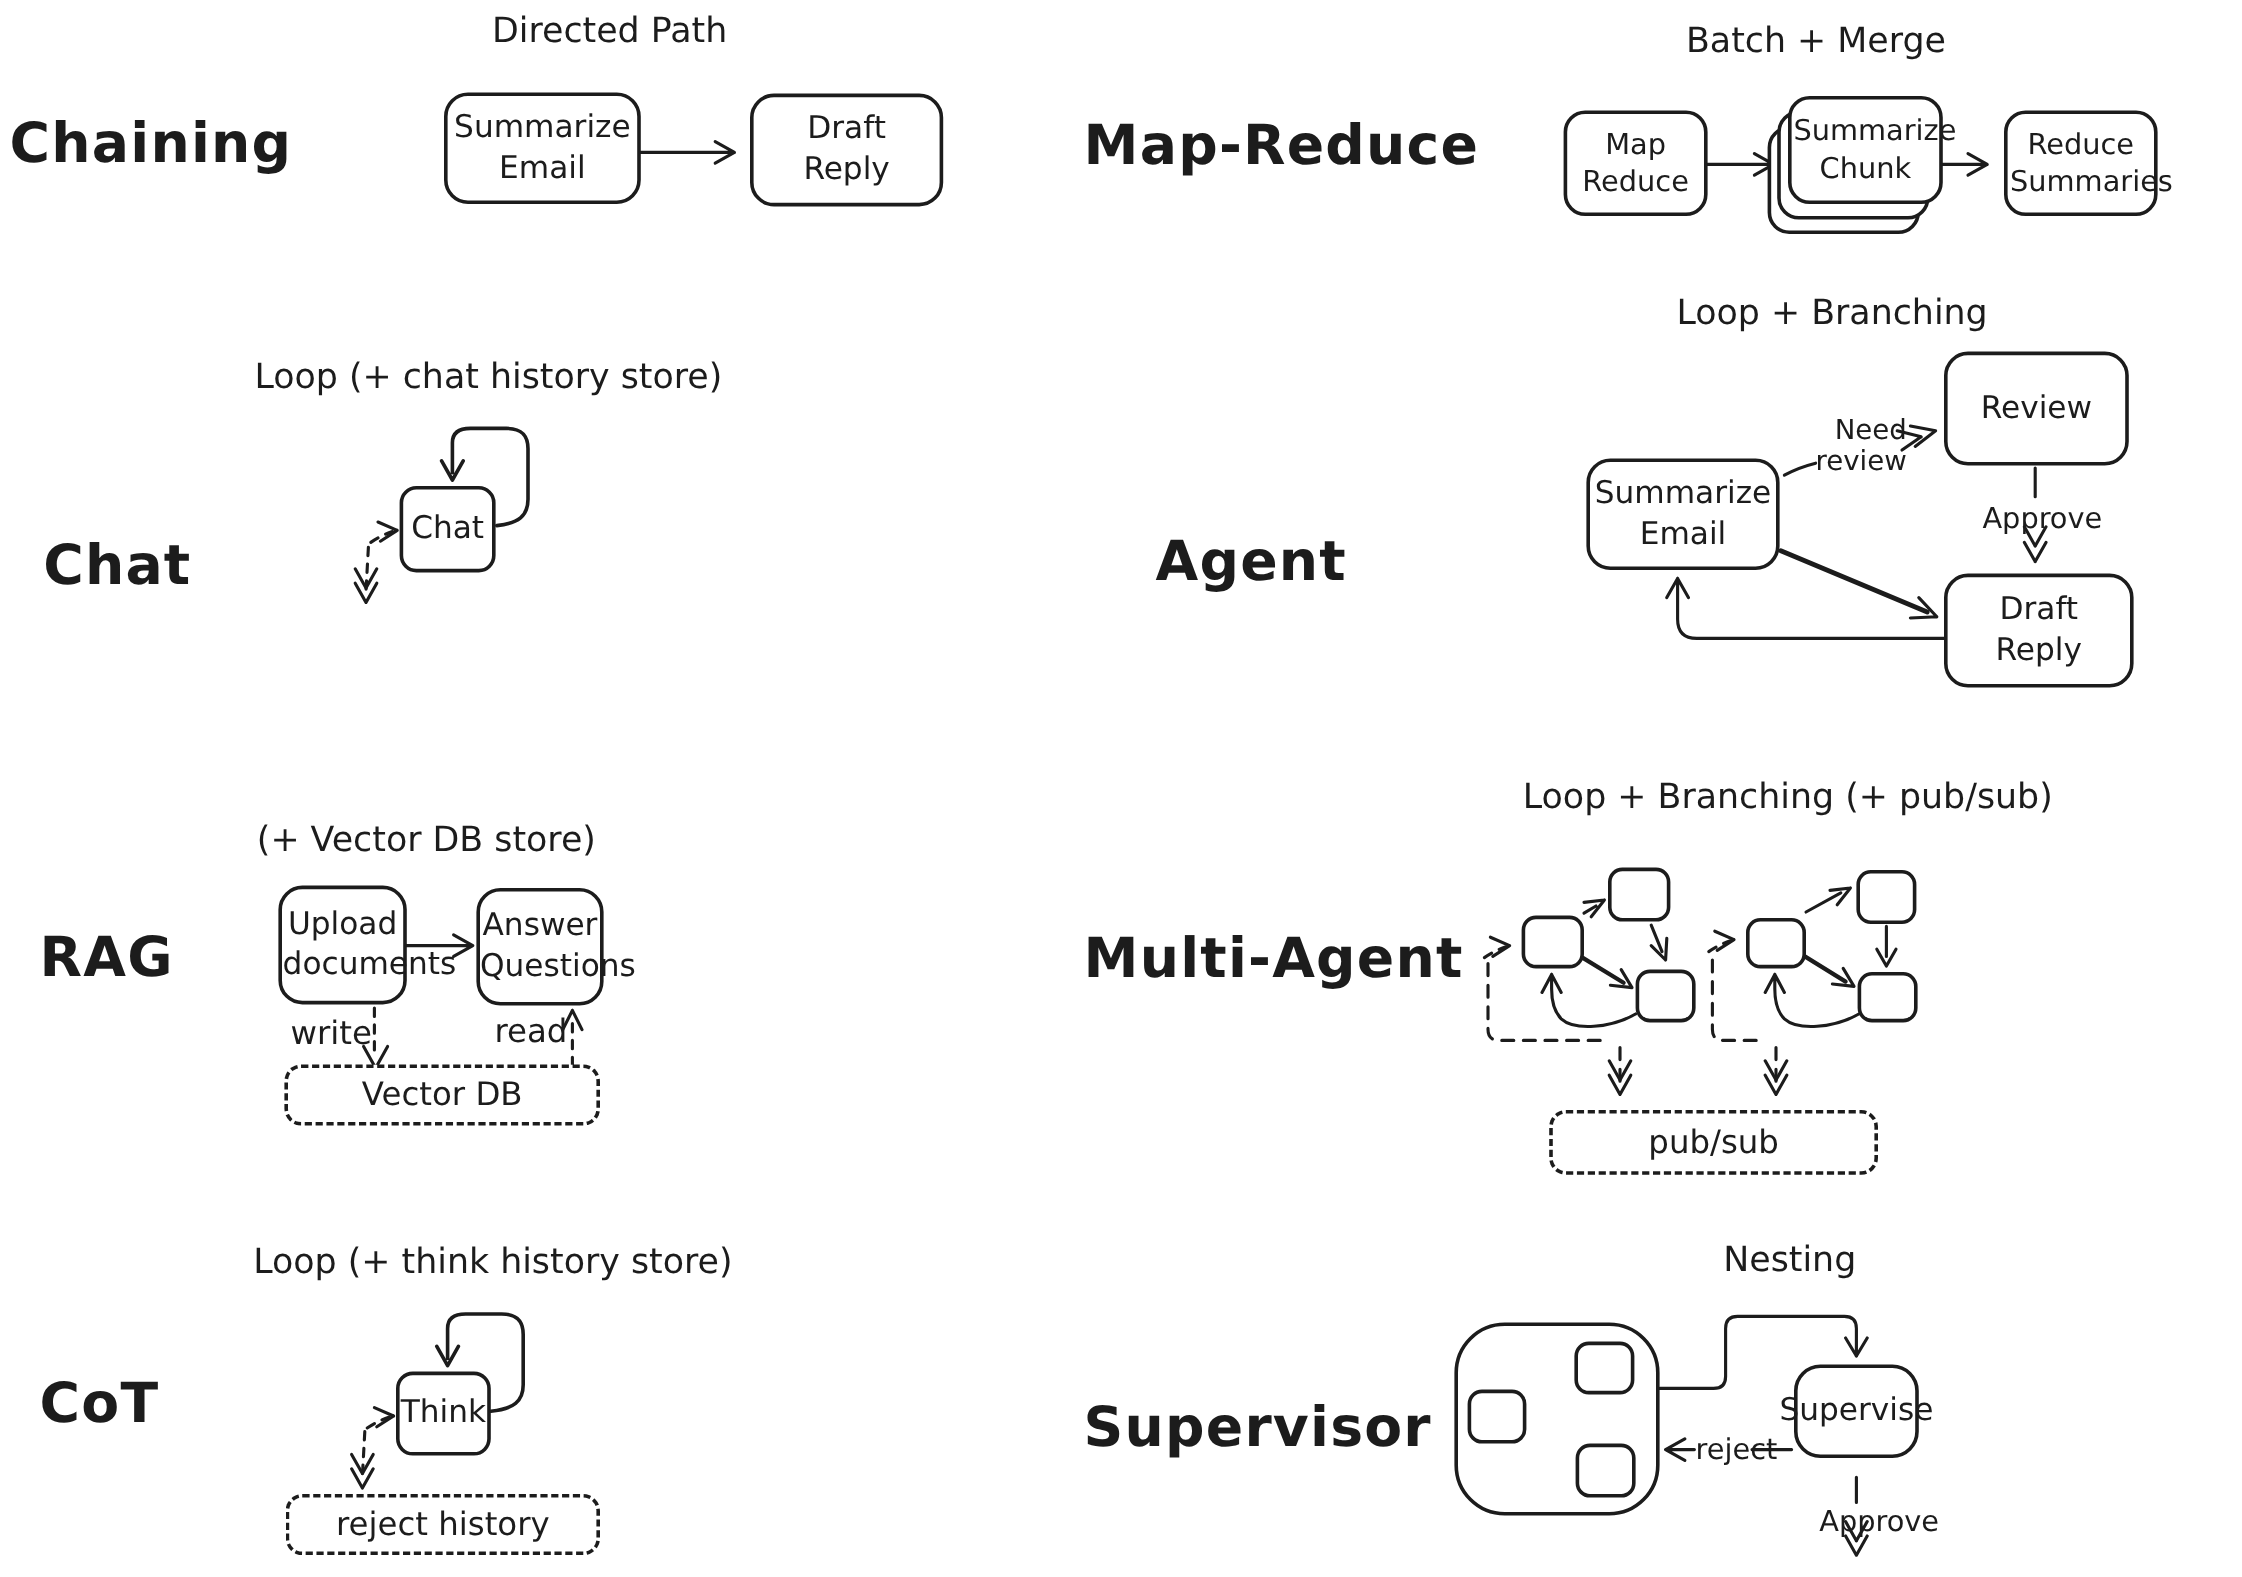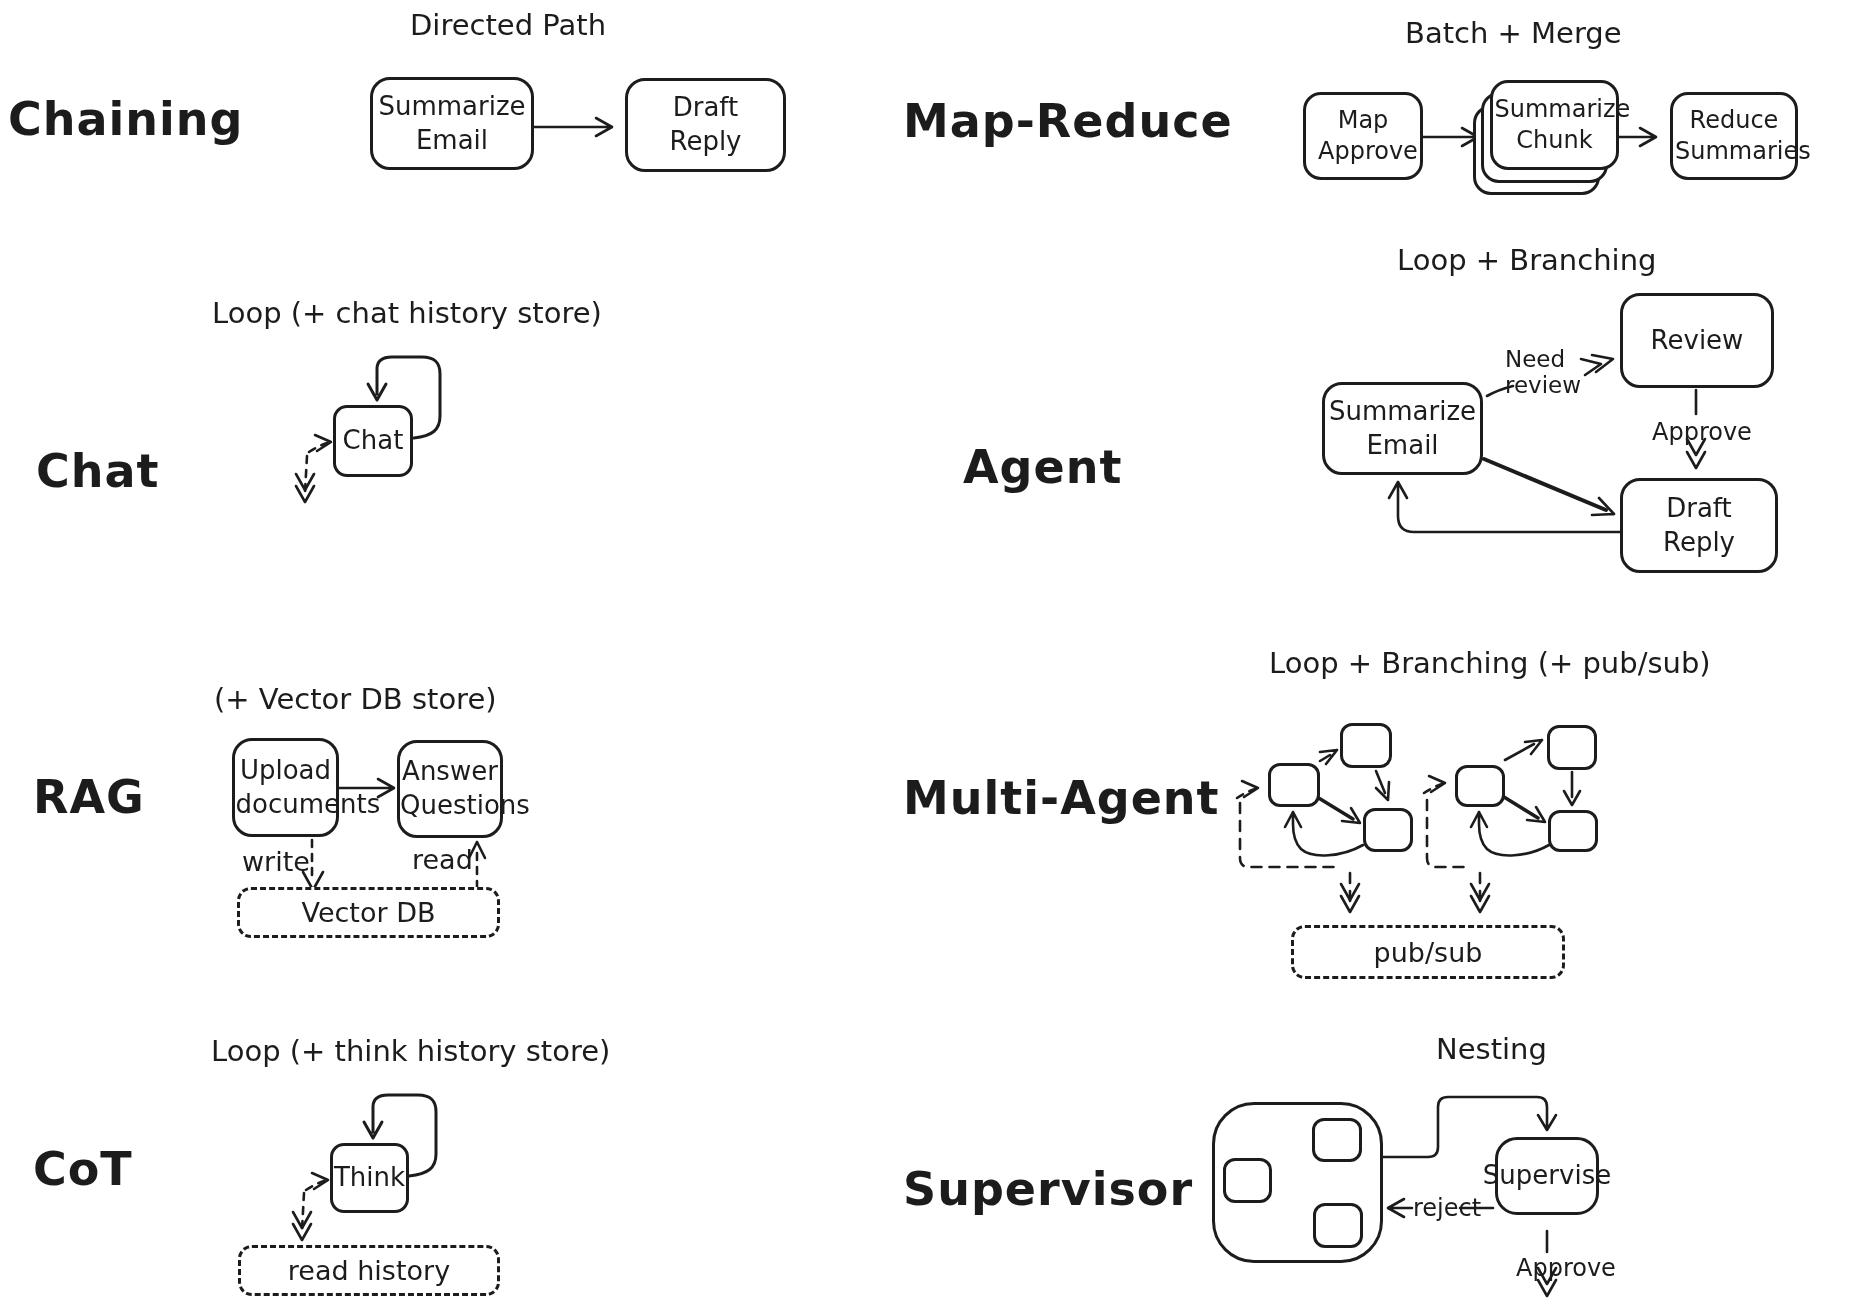--- a/index.html
+++ b/index.html
@@ -4,21 +4,21 @@
 <style>
   html,body{margin:0;padding:0;background:#ffffff;}
   #canvas{
     position:relative;width:1868px;height:1314px;background:#ffffff;overflow:hidden;
     font-family:"DejaVu Sans","Liberation Sans",sans-serif;color:#1c1c1c;
   }
   #connectors{position:absolute;left:0;top:0;pointer-events:none;}
   .plabel{position:absolute;font-size:46px;font-weight:600;letter-spacing:1px;white-space:nowrap;}
   .ptitle{position:absolute;font-size:29px;font-weight:500;text-align:left;width:320px;white-space:nowrap;}
   .elabel{position:absolute;font-size:24px;font-weight:500;white-space:nowrap;}
-  .elabel.wrap{white-space:normal;text-align:left;line-height:1.15;}
+  .elabel.wrap{white-space:normal;text-align:right;line-height:1.15;}
   .node{
     position:absolute;box-sizing:border-box;border:3px solid #1c1c1c;border-radius:20px;background:#fff;
     display:flex;align-items:center;justify-content:center;text-align:center;
     font-size:26px;font-weight:500;line-height:1.3;padding:4px;
   }
   .store{
     position:absolute;box-sizing:border-box;border:3px dashed #1c1c1c;border-radius:14px;background:#fff;
     display:flex;align-items:center;justify-content:center;text-align:center;
     font-size:27px;font-weight:500;
   }
@@ -116,21 +116,21 @@
   <div class="node" style="left:370px;top:77px;width:164px;height:93px;">
     <span>Summarize Email</span>
   </div>
   <div class="node" style="left:625px;top:78px;width:161px;height:94px;">
     <span style="max-width:90px;">Draft Reply</span>
   </div>
 
   <div class="plabel" style="left:903px;top:94px;">Map-Reduce</div>
   <div class="ptitle" style="left:1405px;top:16px;">Batch + Merge</div>
   <div class="node" style="left:1303px;top:92px;width:120px;height:88px;font-size:24px;border-radius:18px;">
-    <span style="max-width:90px;">Map Approve</span>
+    <span style="max-width:90px;">Map Reduce</span>
   </div>
   <div class="stackcard" style="left:1473px;top:105px;width:127px;height:90px;"></div>
   <div class="stackcard" style="left:1481px;top:92px;width:127px;height:91px;"></div>
   <div class="node" style="left:1490px;top:80px;width:129px;height:90px;font-size:24px;border-radius:18px;">
     <span style="max-width:120px;">Summarize Chunk</span>
   </div>
   <div class="node" style="left:1670px;top:92px;width:128px;height:88px;font-size:24px;border-radius:18px;">
     <span style="max-width:118px;">Reduce Summaries</span>
   </div>
 
@@ -179,21 +179,21 @@
   <div class="store" style="left:1291px;top:925px;width:274px;height:54px;">
     <span>pub/sub</span>
   </div>
 
   <div class="plabel" style="left:33px;top:1142px;">CoT</div>
   <div class="ptitle" style="left:211px;top:1034px;">Loop (+ think history store)</div>
   <div class="node" style="left:330px;top:1143px;width:79px;height:70px;border-radius:14px;">
     <span>Think</span>
   </div>
   <div class="store" style="left:238px;top:1245px;width:262px;height:51px;">
-    <span>read history</span>
+    <span>reject history</span>
   </div>
 
   <div class="plabel" style="left:903px;top:1162px;">Supervisor</div>
   <div class="ptitle" style="left:1436px;top:1032px;">Nesting</div>
   <div class="bigframe" style="left:1212px;top:1102px;width:171px;height:161px;"></div>
   <div class="mini" style="left:1223px;top:1158px;width:49px;height:45px;"></div>
   <div class="mini" style="left:1312px;top:1118px;width:50px;height:44px;"></div>
   <div class="mini" style="left:1313px;top:1203px;width:50px;height:45px;"></div>
   <div class="node" style="left:1495px;top:1137px;width:104px;height:78px;border-radius:22px;">
     <span>Supervise</span>

